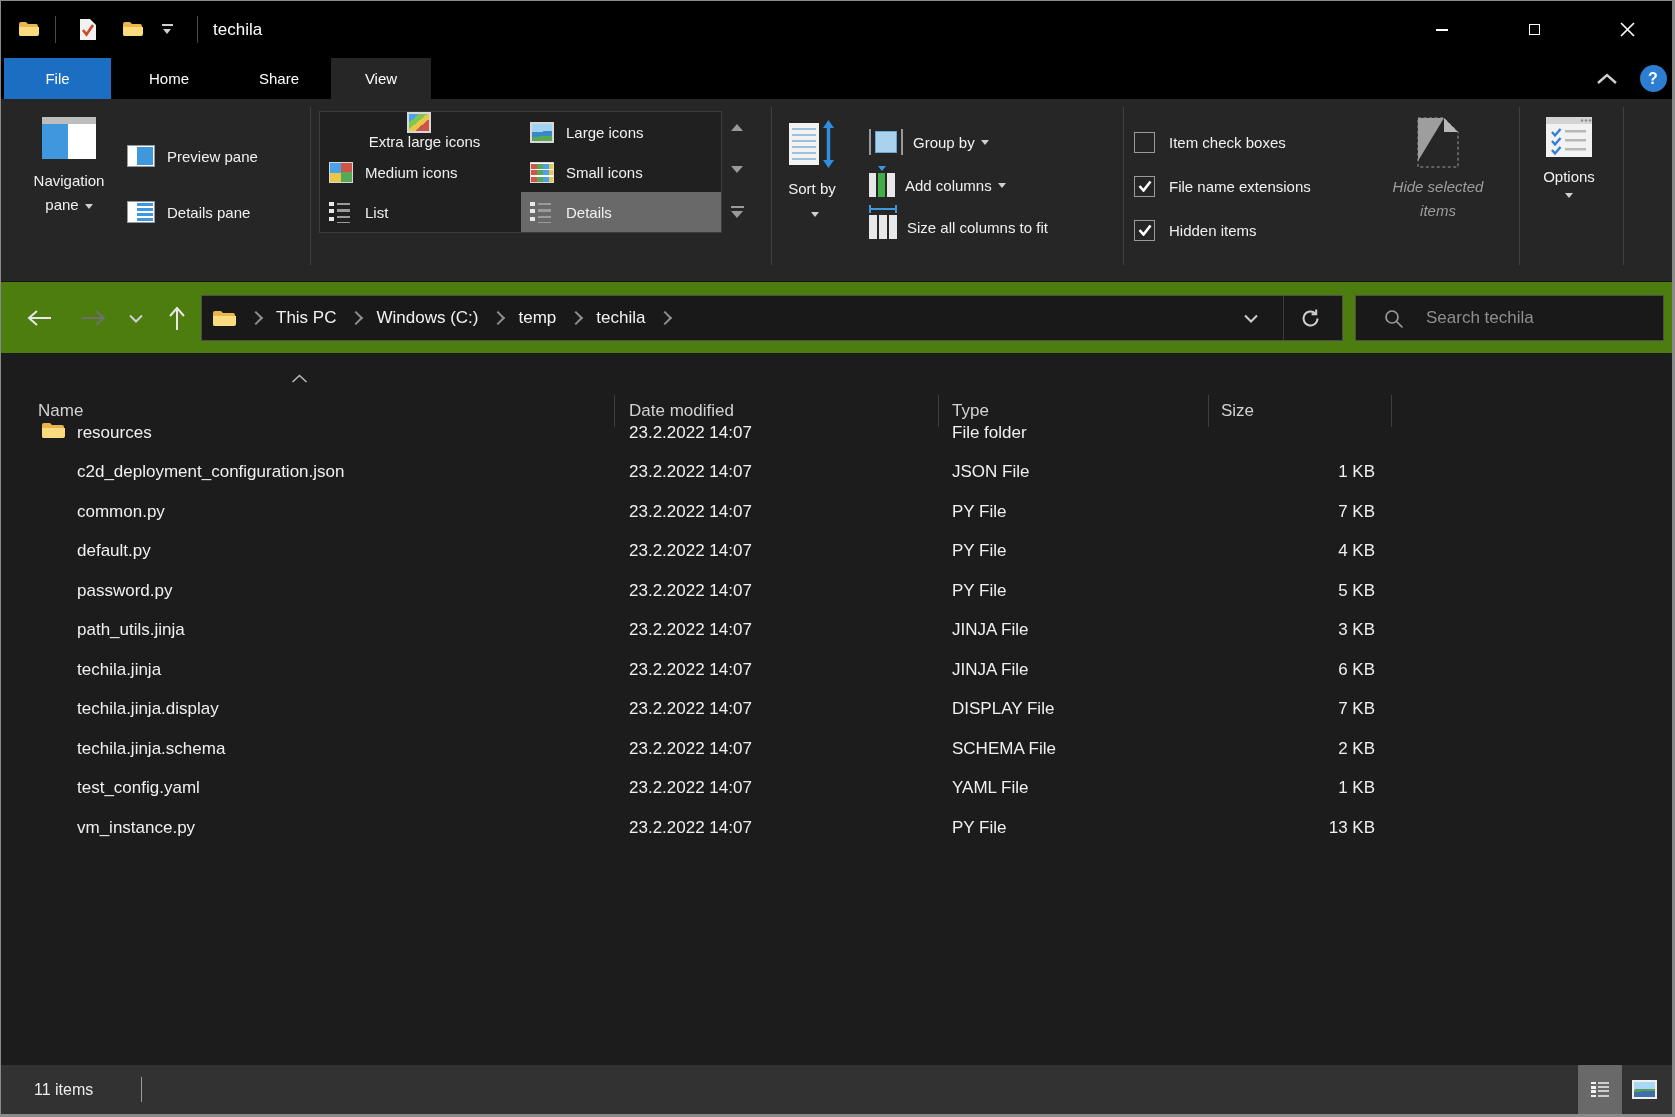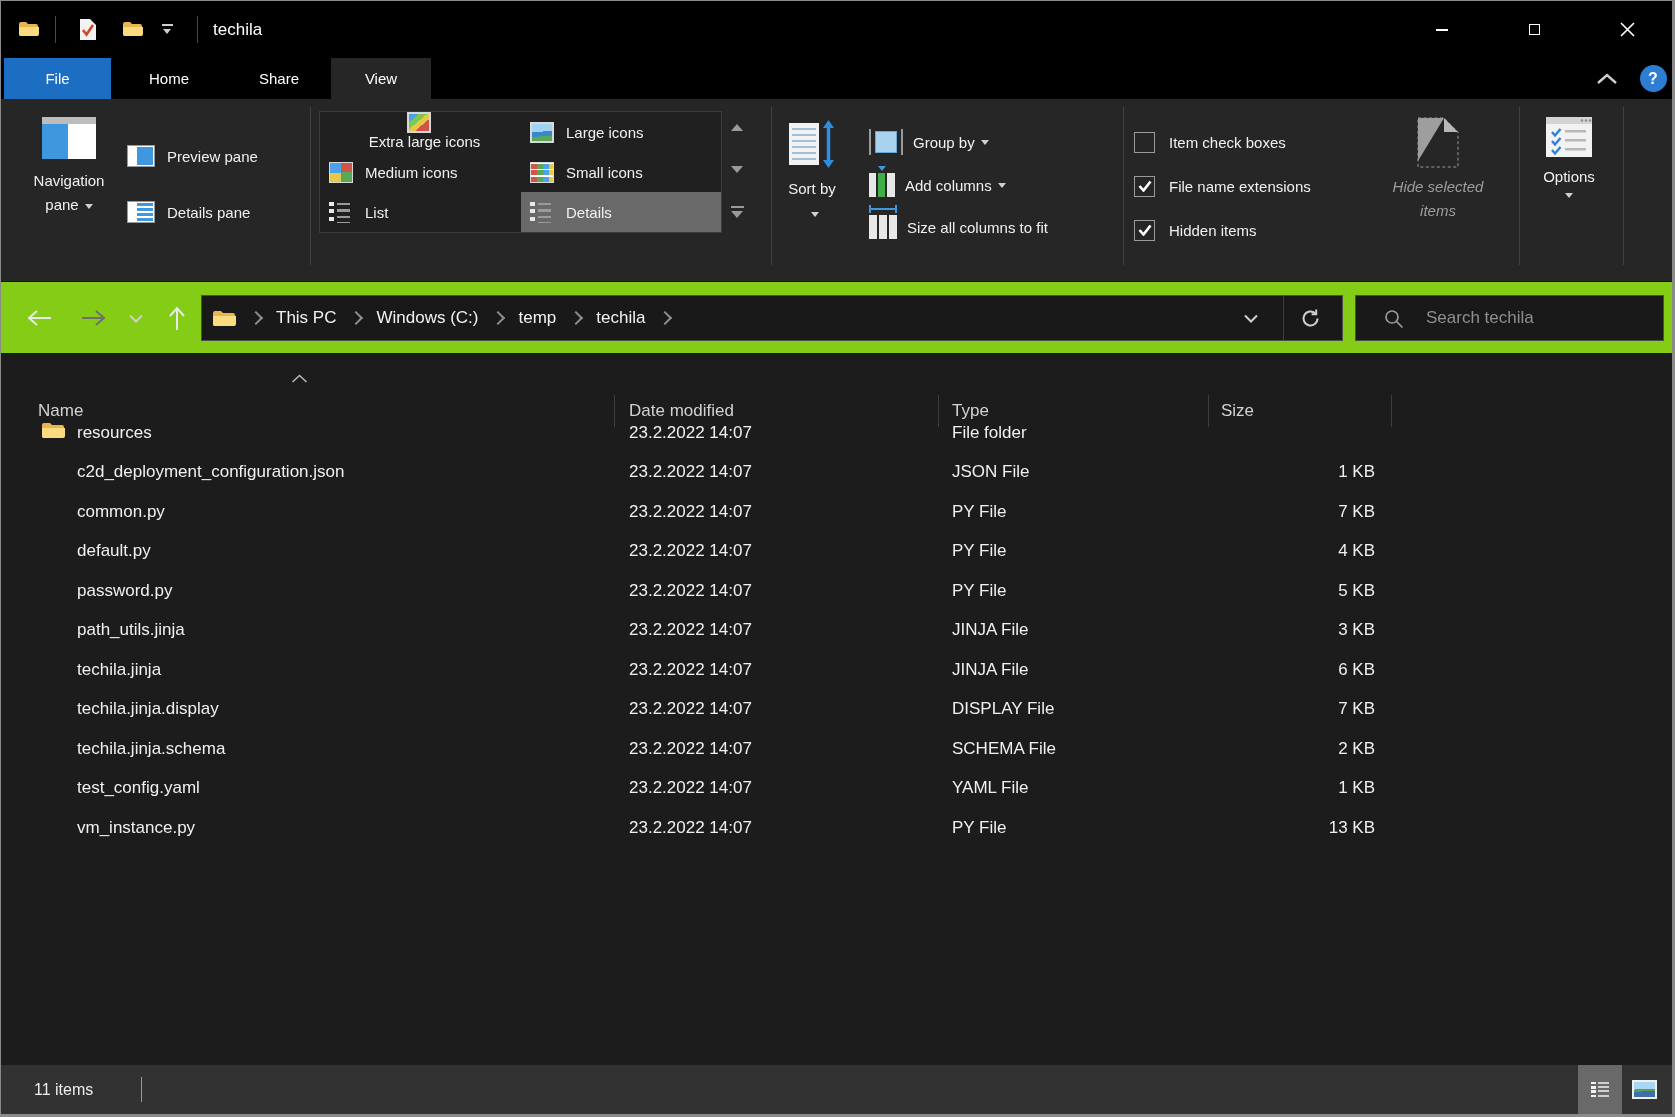--- a/index.html
+++ b/index.html
@@ -77,21 +77,21 @@
   .ic-sizecols::after{content:'';position:absolute;top:-10px;left:0;width:2px;height:8px;background:#3f97de;box-shadow:26px 0 0 #3f97de;}
 
   
   .cbrow{position:absolute;left:1133px;height:26px;display:flex;align-items:center;cursor:default;}
   .cb{width:21px;height:21px;border:1px solid #9a9a9a;box-sizing:border-box;background:#262626;display:flex;align-items:center;justify-content:center;margin-right:14px;flex:0 0 auto;}
   .cblabel{font-size:15px;color:#f0f0f0;white-space:nowrap;}
 
   
 
   
-  .addrrow{position:absolute;top:281px;left:0;right:0;height:71px;background:#84cc16;}
+  .addrrow{position:absolute;top:281px;left:0;right:0;height:71px;background:#4d7c0f;}
   .navbtn{position:absolute;top:16px;width:40px;height:40px;display:flex;align-items:center;justify-content:center;cursor:default;}
   .addrbox{position:absolute;left:200px;top:13px;width:1142px;height:46px;background:#191919;border:1px solid #4d4d4d;box-sizing:border-box;display:flex;align-items:center;padding-left:10px;}
   .crumb{font-size:17px;color:#f2f2f2;white-space:nowrap;cursor:default;}
   .crumb-chev{width:8px;height:8px;border-right:2px solid #8f8f8f;border-bottom:2px solid #8f8f8f;transform:rotate(-45deg);margin:0 15px;flex:0 0 auto;}
   .addr-dd{position:absolute;right:76px;top:0;height:44px;width:30px;display:flex;align-items:center;justify-content:center;}
   .addr-sep{position:absolute;right:58px;top:0;height:44px;width:1px;background:#3c3c3c;}
   .addr-refresh{position:absolute;right:16px;top:0;height:44px;width:32px;display:flex;align-items:center;justify-content:center;}
   .searchbox{position:absolute;left:1354px;top:13px;width:309px;height:46px;background:#191919;border:1px solid #4d4d4d;box-sizing:border-box;display:flex;align-items:center;padding-left:27px;}
   .searchbox input{background:transparent;border:none;outline:none;color:#e8e8e8;font-size:17px;font-family:"Liberation Sans",sans-serif;margin-left:20px;width:220px;}
   .searchbox input::placeholder{color:#8f8f8f;opacity:1;}

